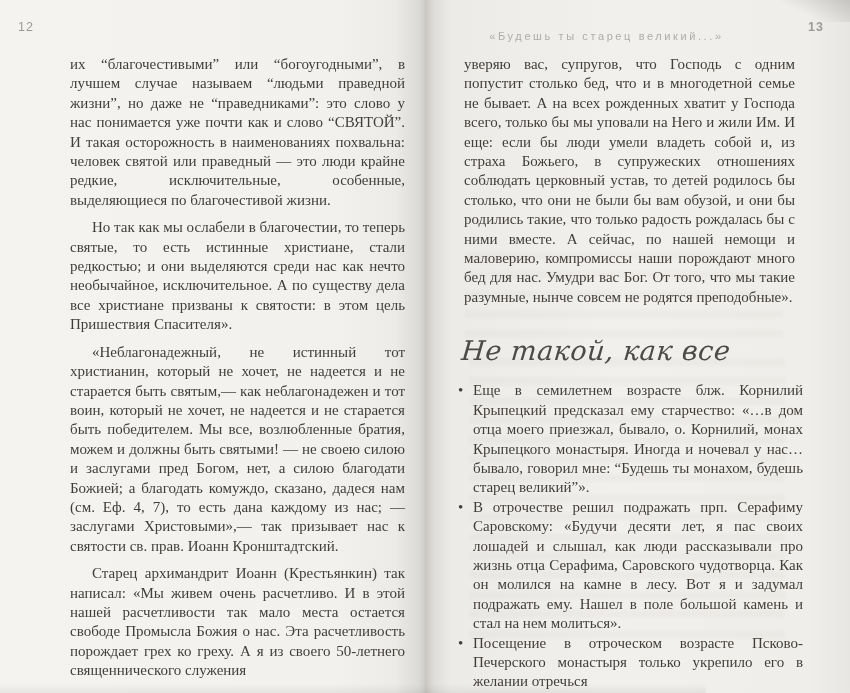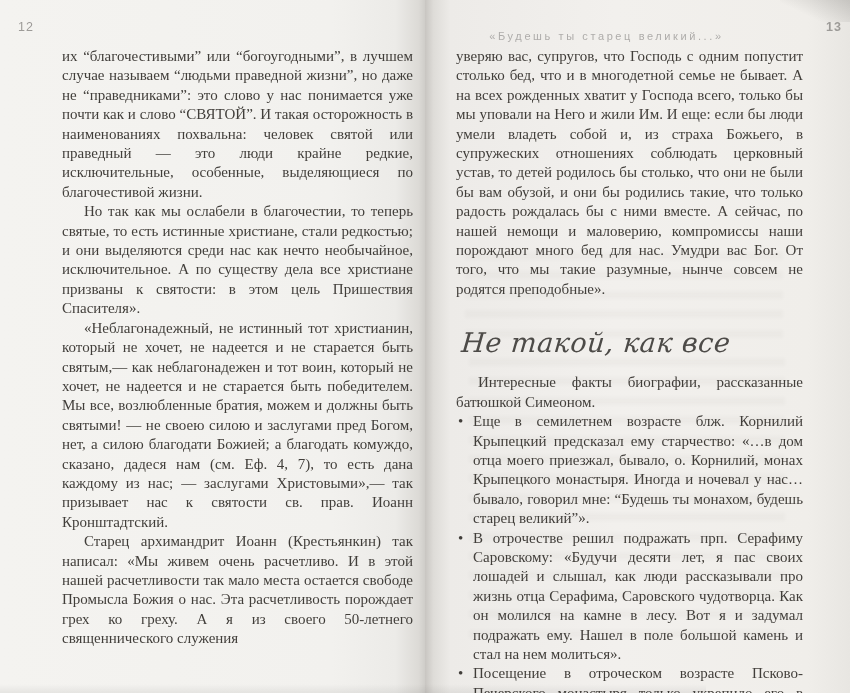--- a/index.html
+++ b/index.html
@@ -27,40 +27,40 @@
     position:absolute; left:0; right:0; bottom:0; height:9px;
     background:linear-gradient(to bottom, rgba(0,0,0,0), rgba(0,0,0,0.06));
   }
 
   .pagenum {
     position:absolute; top:20px;
     font-family:"Liberation Sans", sans-serif;
     font-size:12.5px; letter-spacing:1px; color:#9d9b98;
   }
   .pagenum.num-left  { left:18px; }
-  .pagenum.num-right { right:8px;font-weight:bold; }
+  .pagenum.num-right { right:26px;font-weight:bold; }
 
   .runtitle {
     position:absolute; top:22px;
     font-family:"Liberation Sans", sans-serif;
     font-size:11px; letter-spacing:2.6px; color:#aeacaa;
     text-align:center; white-space:nowrap;
   }
   .left  .runtitle { left:62px; width:351px; }
   .right .runtitle { left:8px;  width:347px;margin-top:8px; }
 
   .body-text {
     position:absolute; top:47px;
     font-size:15px; line-height:19.4px;
     color:#413e3a; text-align:justify;
   }
   .left  .body-text { left:62px; width:351px; }
   .right .body-text { left:31px; width:347px; }
 
-  .body-text p { margin:0; text-indent:22px; }
+  .body-text p { margin:8px; text-indent:22px; }
   .body-text p.no-indent { text-indent:0; }
 
   .section-heading {
     font-family:"DejaVu Serif", serif;
     font-style:italic; font-weight:normal;
     font-size:27px; line-height:34px;
     color:#4d4b48; letter-spacing:0.5px;
     margin:27px 0 13px 4px; text-indent:0;
     transform:skewX(-5deg); transform-origin:left bottom;
   }
@@ -100,21 +100,20 @@
     <div class="ghost g2"></div>
 
     <span class="pagenum num-right">13</span>
     <div class="runtitle">«Будешь ты старец великий...»</div>
 
     <div class="body-text">
       <p class="no-indent">уверяю вас, супругов, что Господь с одним попустит столько бед, что и в многодетной семье не бывает. А на всех рожденных хватит у Господа всего, только бы мы уповали на Него и жили Им. И еще: если бы люди умели владеть собой и, из страха Божьего, в супружеских отношениях соблюдать церковный устав, то детей родилось бы столько, что они не были бы вам обузой, и они бы родились такие, что только радость рождалась бы с ними вместе. А сейчас, по нашей немощи и маловерию, компромиссы наши порождают много бед для нас. Умудри вас Бог. От того, что мы такие разумные, нынче совсем не родятся преподобные».</p>
 
       <h2 class="section-heading">Не такой, как все</h2>
 
-      <p>Интересные факты биографии, рассказанные батюшкой Симеоном.</p>
 
       <ul class="bullets">
         <li>
           <span class="marker">•</span>
           <span>Еще в семилетнем возрасте блж. Корнилий Крыпецкий предсказал ему старчество: «…в дом отца моего приезжал, бывало, о. Корнилий, монах Крыпецкого монастыря. Иногда и ночевал у нас… бывало, говорил мне: “Будешь ты монахом, будешь старец великий”».</span>
         </li>
         <li>
           <span class="marker">•</span>
           <span>В отрочестве решил подражать прп. Серафиму Саровскому: «Будучи десяти лет, я пас своих лошадей и слышал, как люди рассказывали про жизнь отца Серафима, Саровского чудотворца. Как он молился на камне в лесу. Вот я и задумал подражать ему. Нашел в поле большой камень и стал на нем молиться».</span>
         </li>

